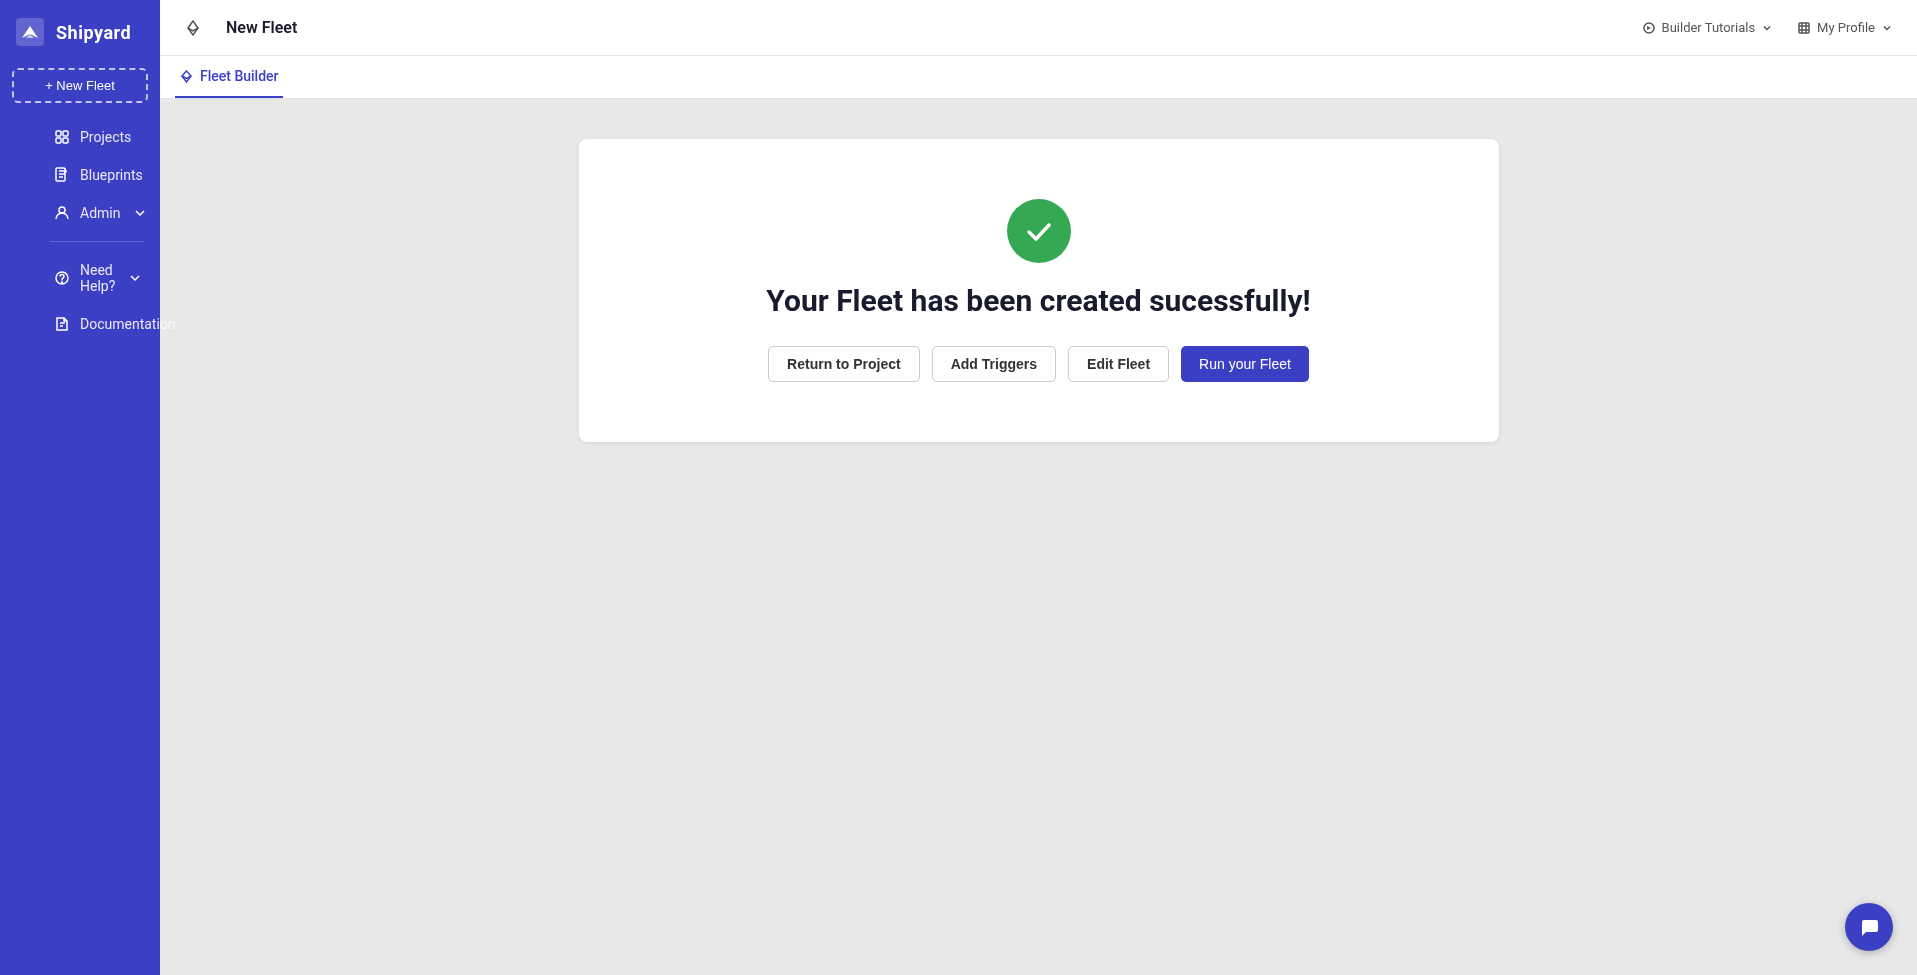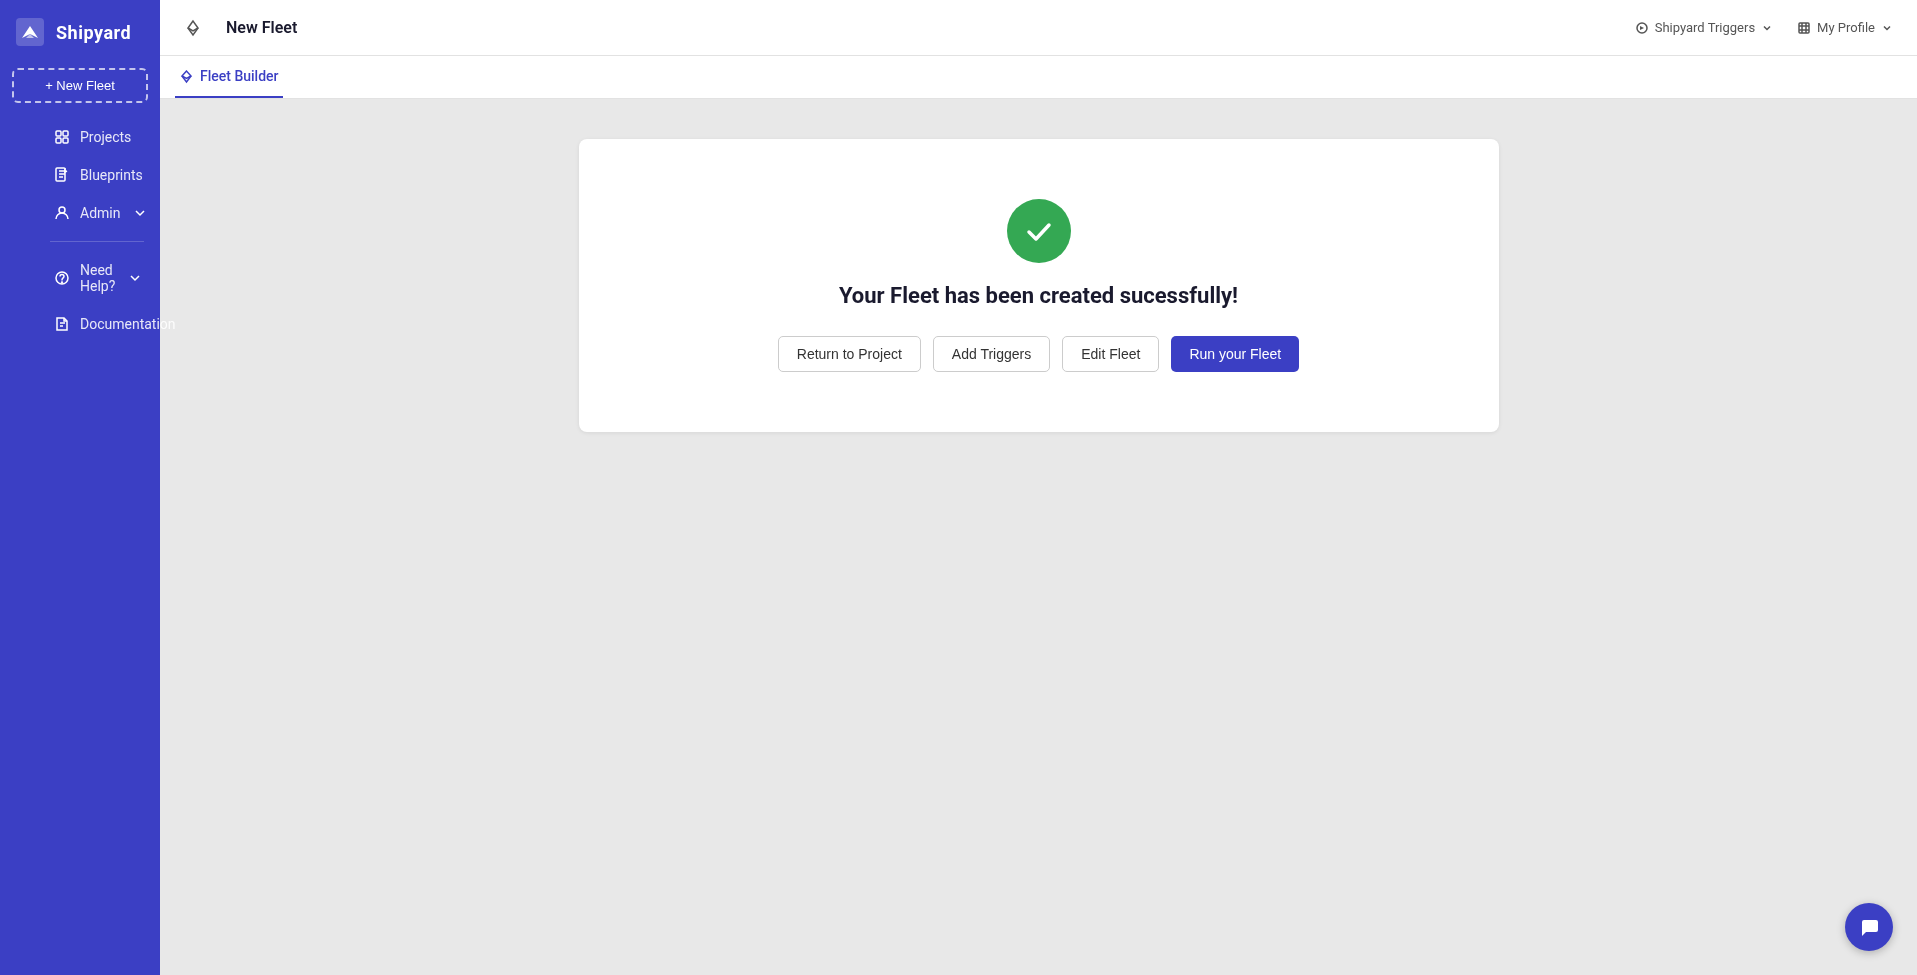--- a/index.html
+++ b/index.html
@@ -193,21 +193,21 @@
     .success-icon-circle svg {
       width: 32px;
       height: 32px;
       fill: none;
       stroke: white;
       stroke-width: 3;
       stroke-linecap: round;
       stroke-linejoin: round;
     }
     .success-title {
-      font-size: 22px;
+      font-size: 30px;
       font-weight: 700;
       color: #1a1a2e;
     }
     .success-subtitle {
       font-size: 14px;
       color: #666;
       text-align: center;
     }
     .action-buttons {
       display: flex;
@@ -215,21 +215,21 @@
       margin-top: 8px;
     }
     .btn-outline {
       border: 1px solid #ccc;
       background: white;
       color: #333;
       padding: 9px 18px;
       border-radius: 5px;
       font-size: 14px;
       cursor: pointer;
-      font-weight: 400;
+      font-weight: 700;
     }
     .btn-primary {
       background: #3b3fc4;
       color: white;
       border: none;
       padding: 9px 18px;
       border-radius: 5px;
       font-size: 14px;
       cursor: pointer;
       font-weight: 500;
@@ -341,21 +341,21 @@
         <path d="M4 9l5 7 5-7"></path>
       </svg>
       <span class="header-title">New Fleet</span>
     </div>
     <div class="header-right">
       <div class="header-link">
         <svg width="14" height="14" viewBox="0 0 14 14" fill="none" stroke="#555" stroke-width="1.5">
           <circle cx="7" cy="7" r="5"></circle>
           <path d="M5 5l4 2-4 2V5z" fill="#555" stroke="none"></path>
         </svg>
-        <span>Shipyard Triggers</span>
+        <span>Builder Tutorials</span>
         <svg width="12" height="12" viewBox="0 0 12 12" fill="none" stroke="#555" stroke-width="1.5">
           <path d="M3 4.5l3 3 3-3"></path>
         </svg>
       </div>
       <div class="header-link">
         <svg width="14" height="14" viewBox="0 0 14 14" fill="none" stroke="#555" stroke-width="1.5">
           <rect x="2" y="2" width="10" height="10" rx="1"></rect>
           <path d="M5 2v10M9 2v10M2 5h10M2 9h10"></path>
         </svg>
         <span>My Profile</span>

